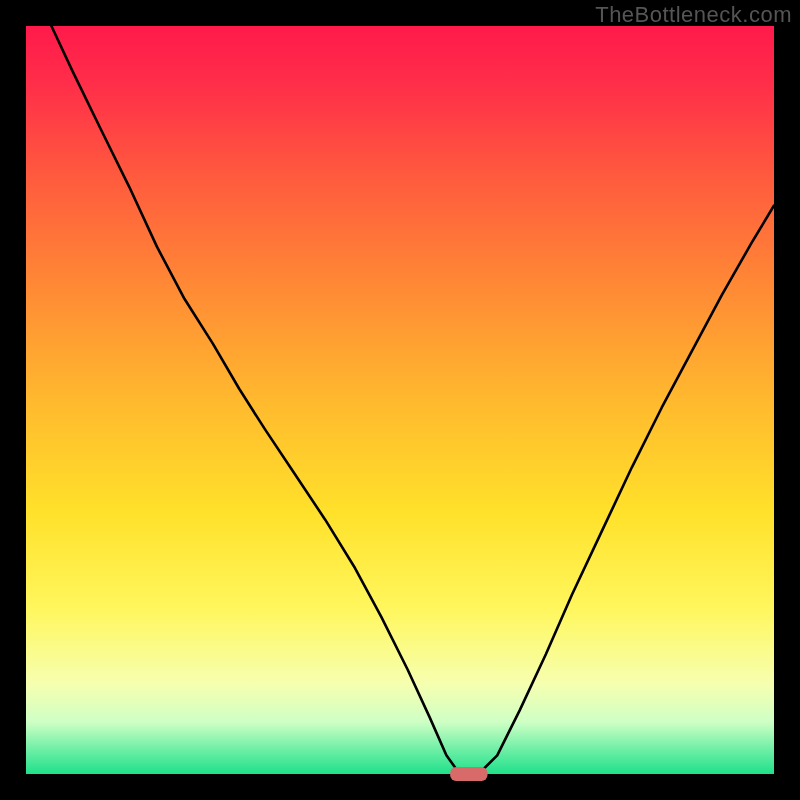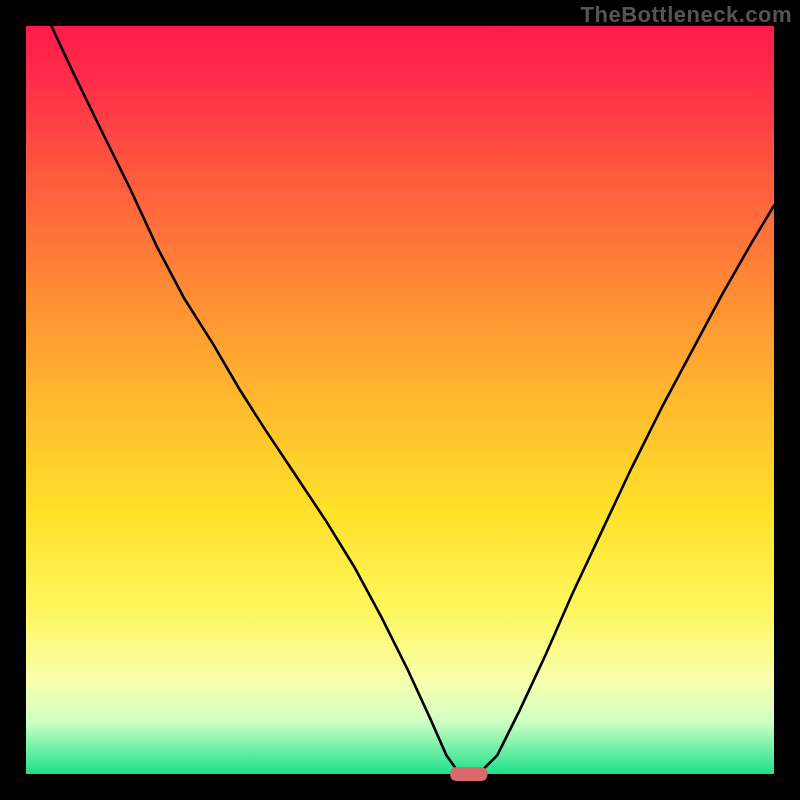--- a/index.html
+++ b/index.html
@@ -15,21 +15,21 @@
     position: relative;
     width: 800px;
     height: 800px;
   }
   .watermark {
     position: absolute;
     top: 2px;
     right: 8px;
     color: #555;
     font-size: 22px;
-    font-weight: bold;
+    font-weight: normal;
     letter-spacing: 0.5px;
     z-index: 10;
   }
   svg {
     display: block;
   }
 </style>
 </head>
 <body>
 

